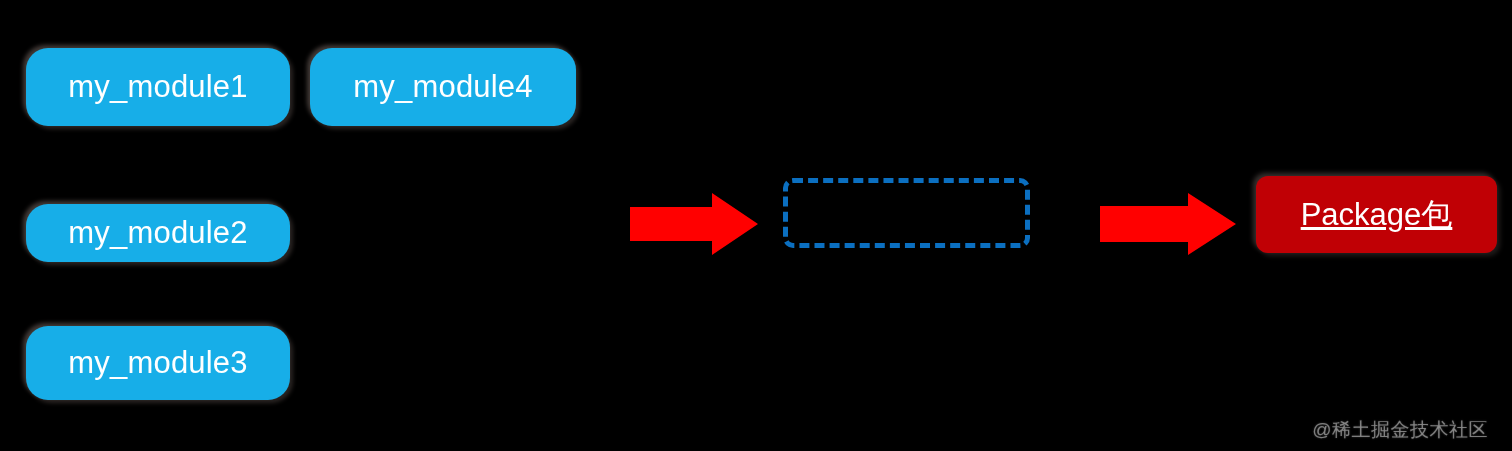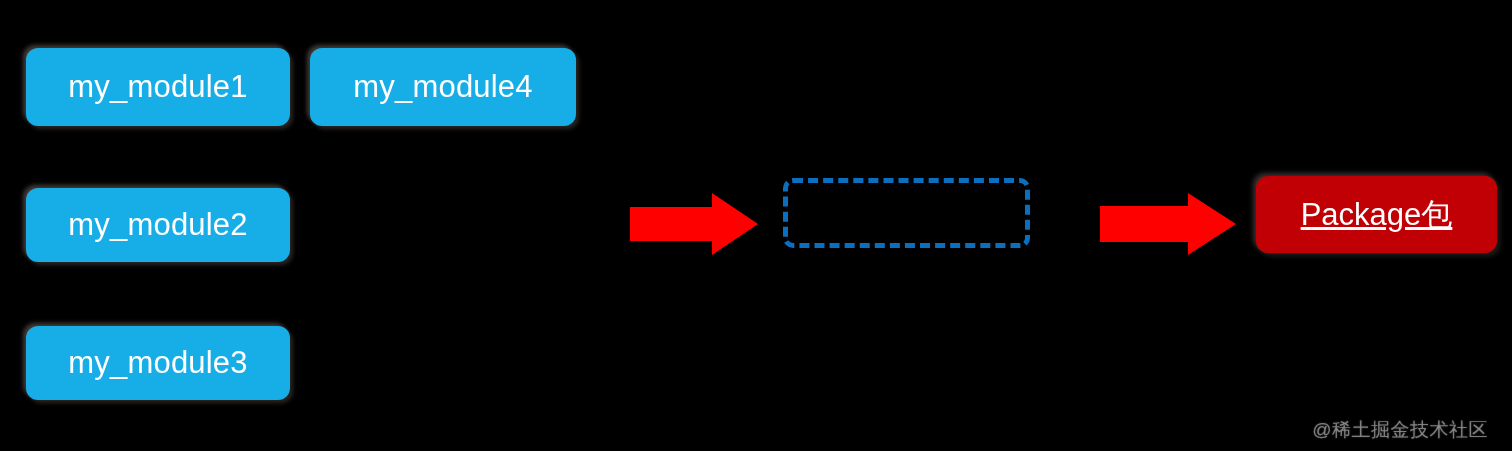--- a/index.html
+++ b/index.html
@@ -17,42 +17,42 @@
     height: 451px;
     background: #000000;
     overflow: hidden;
   }
 
   
   .module-box {
     position: absolute;
     box-sizing: border-box;
     background: #17AEE8;
-    border-radius: 12px;
+    border-radius: 22px;
     color: #FFFFFF;
     font-size: 31px;
     font-weight: 400;
     letter-spacing: 0.2px;
     display: flex;
     align-items: center;
     justify-content: center;
     line-height: 1;
     box-shadow: -3px -3px 4px rgba(120,105,100,0.55),
                  3px  3px 4px rgba(120,105,100,0.35);
   }
   .module-label {
     display: block;
     transform: translateY(-1px);
   }
 
   
   .col-a { left: 26px;  width: 264px; }
   .col-b { left: 310px; width: 266px; }
   .row-1 { top: 48px;  height: 78px; }
-  .row-2 { top: 188px; height: 74px; }
+  .row-2 { top: 204px; height: 58px; }
   .row-3 { top: 326px; height: 74px; }
 
   
   .arrow {
     position: absolute;
     height: 62px;
     top: 193px;
   }
   .arrow svg { display: block; width: 100%; height: 100%; }
   .arrow-1 { left: 630px; width: 128px; }

